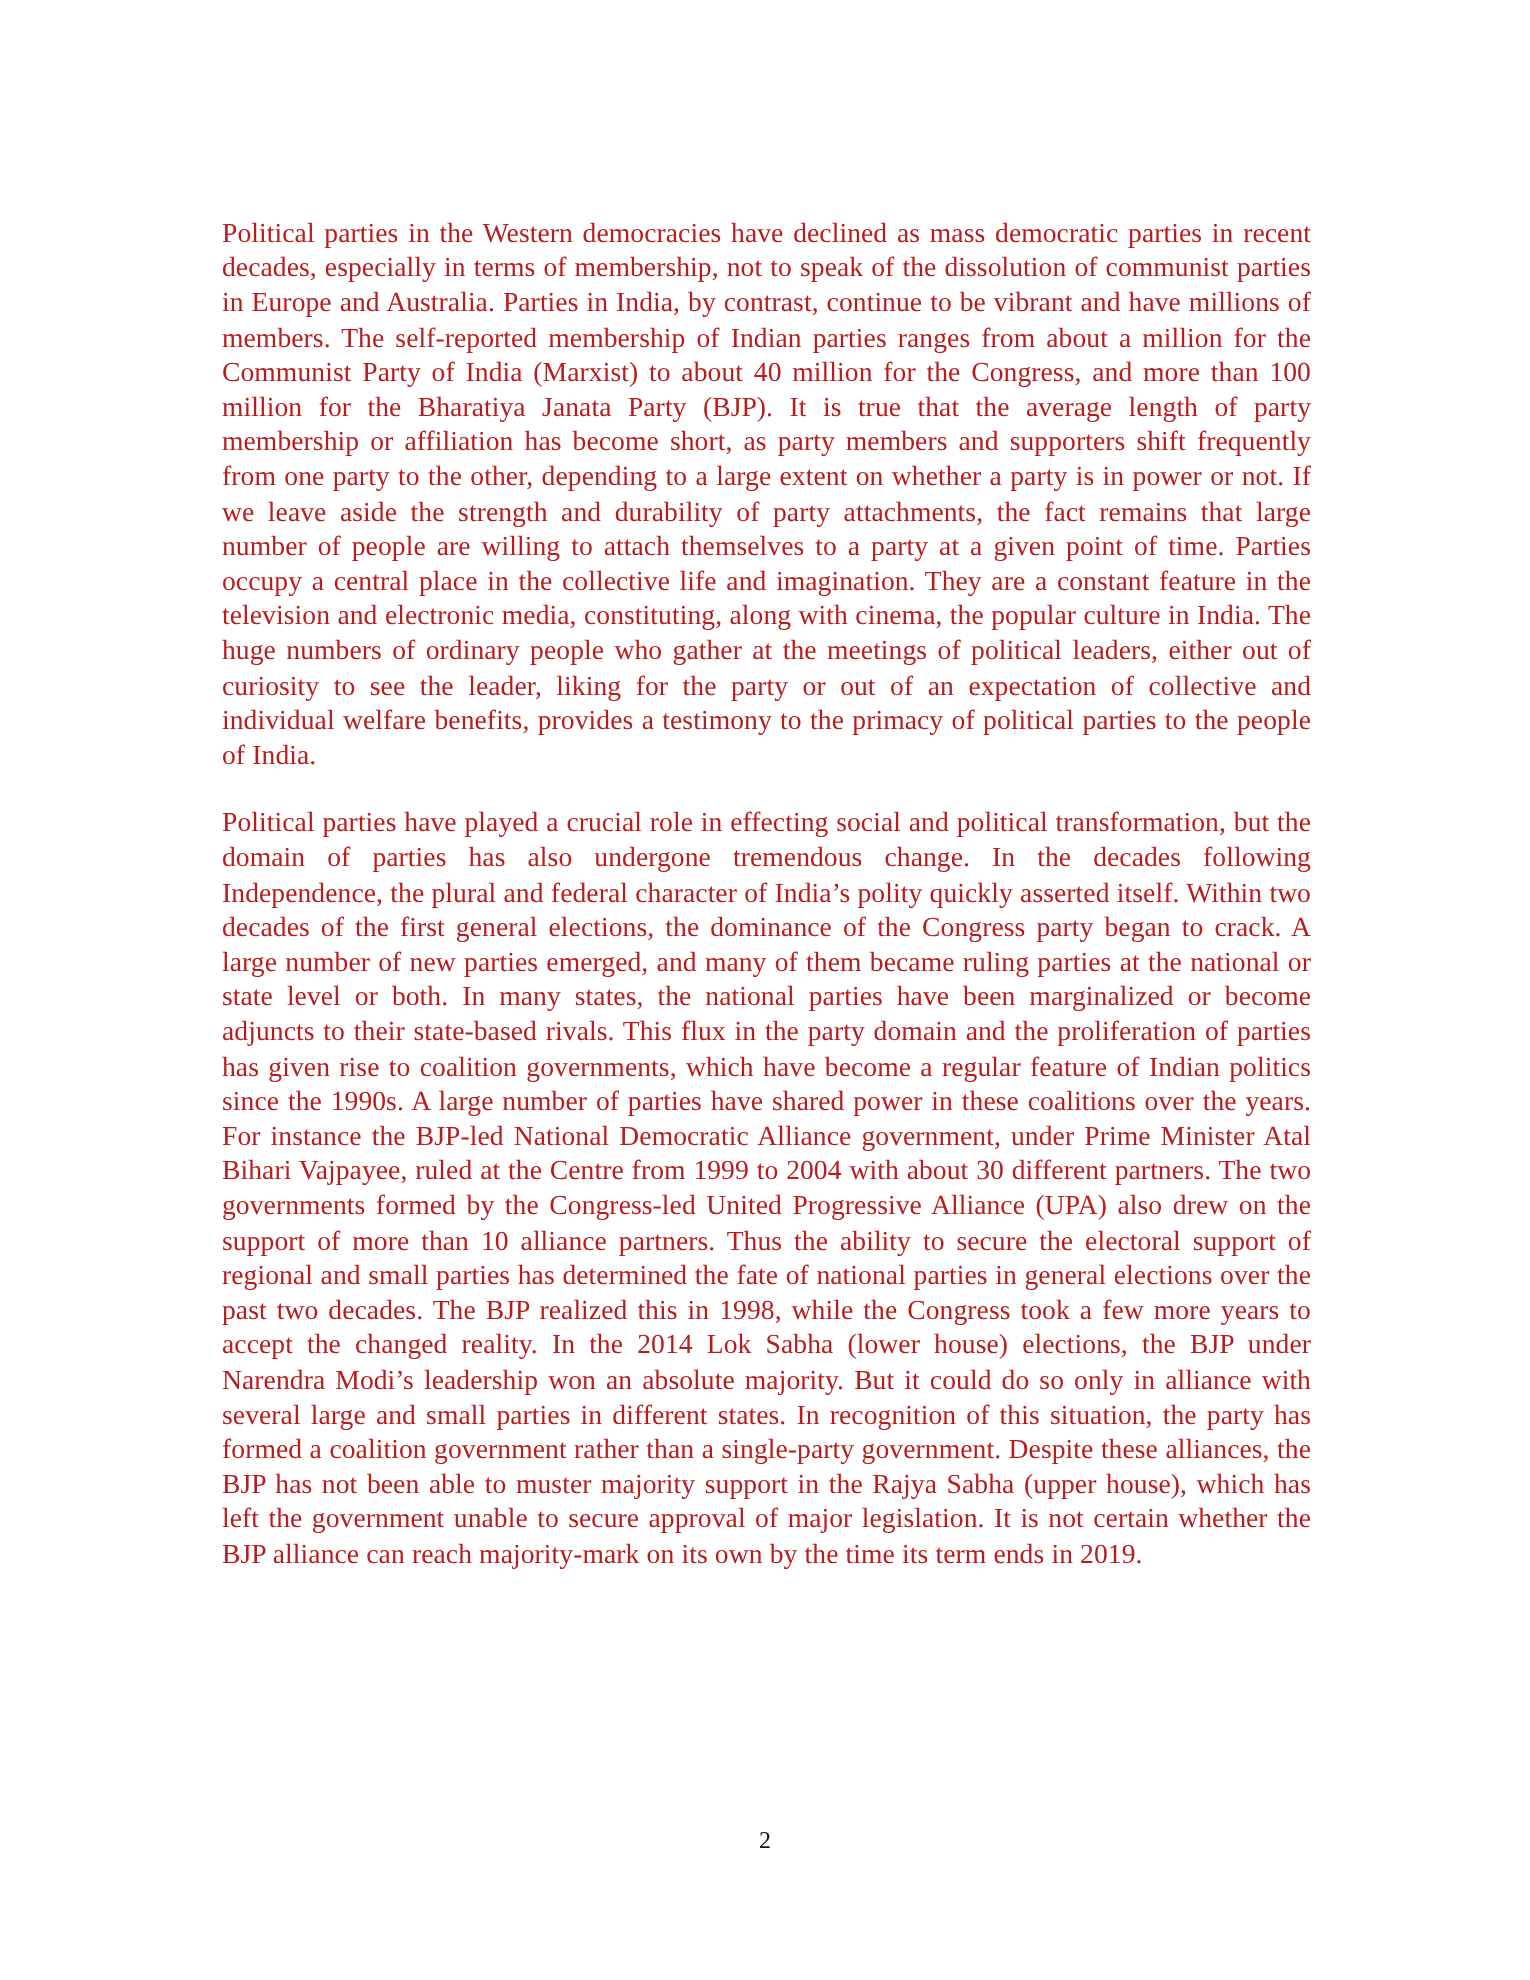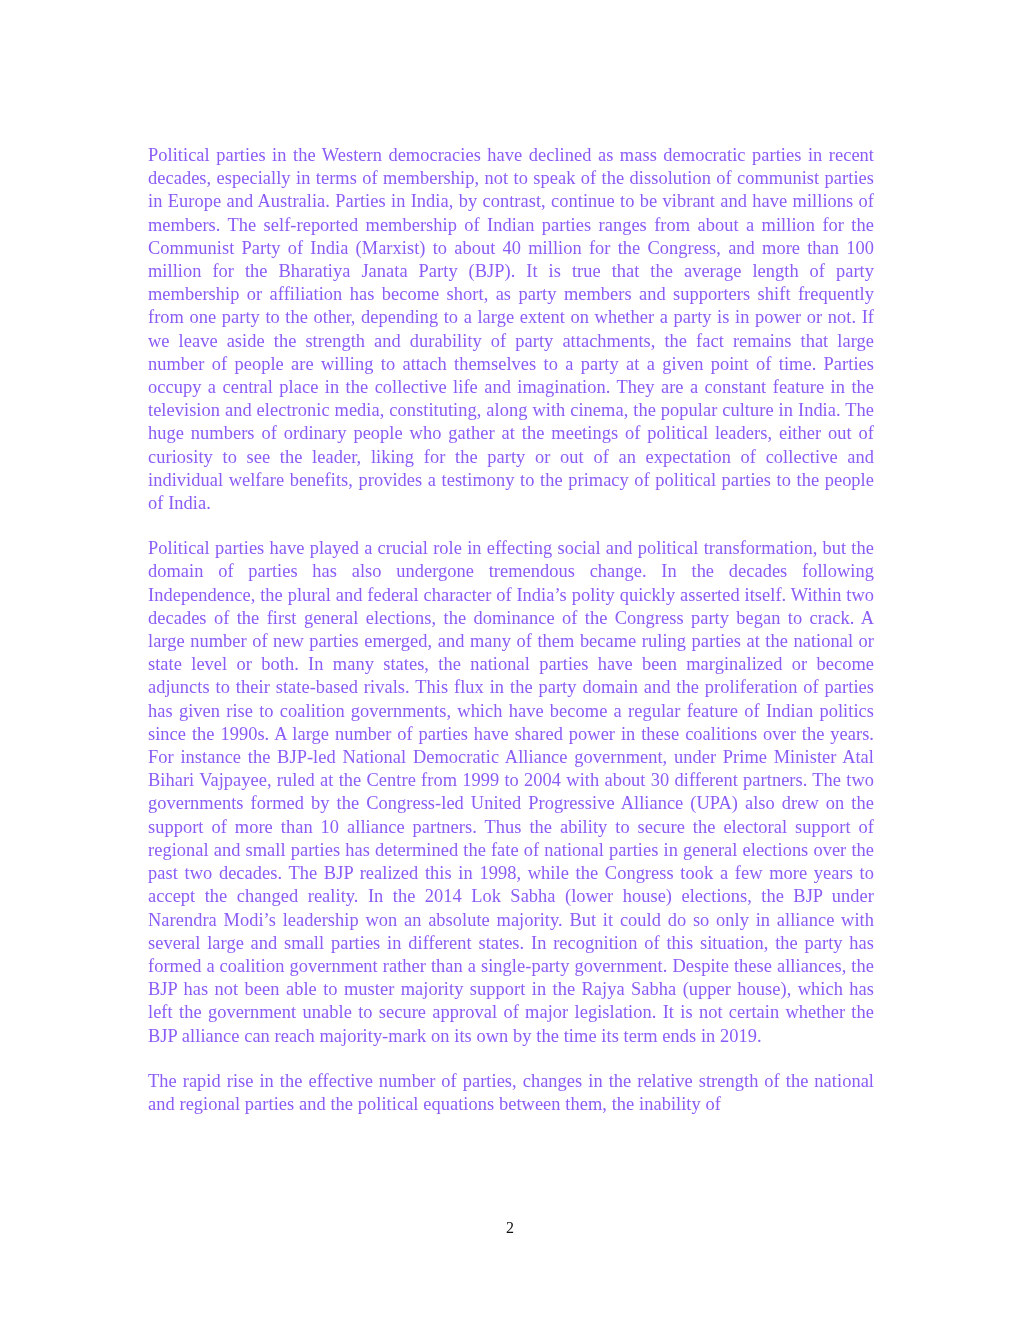--- a/index.html
+++ b/index.html
@@ -28,21 +28,21 @@
   }
   .para {
     margin: 0 0 22px 0;
     padding: 0;
     font-size: 18.4px;
     line-height: 23.2px;
     text-align: justify;
     text-justify: inter-word;
     letter-spacing: 0.05px;
     word-spacing: 0.1px;
-    color: #8b5cf6;
+    color: #b91c1c;
     -webkit-font-smoothing: antialiased;
   }
   .para:last-child {
     margin-bottom: 0;
   }
   .page-number {
     position: absolute;
     left: 0;
     right: 0;
     top: 1218px;
@@ -57,19 +57,18 @@
 <body>
 
 <div class="page">
 
   <div class="text-column">
 
     <p class="para">Political parties in the Western democracies have declined as mass democratic parties in recent decades, especially in terms of membership, not to speak of the dissolution of communist parties in Europe and Australia. Parties in India, by contrast, continue to be vibrant and have millions of members.  The self-reported membership of Indian parties ranges from about a million for the Communist Party of India (Marxist) to about 40 million for the Congress, and more than 100 million for the Bharatiya Janata Party (BJP). It is true that the average length of party membership or affiliation has become short, as party members and supporters shift frequently from one party to the other, depending to a large extent on whether a party is in power or not. If we leave aside the strength and durability of party attachments, the fact remains that large number of people are willing to attach themselves to a party at a given point of time. Parties occupy a central place in the collective life and imagination. They are a constant feature in the television and electronic media, constituting, along with cinema, the popular culture in India. The huge numbers of ordinary people who gather at the meetings of political leaders, either out of curiosity to see the leader, liking for the party or out of an expectation of collective and individual welfare benefits, provides a testimony to the primacy of political parties to the people of India.</p>
 
     <p class="para">Political parties have played a crucial role in effecting social and political transformation, but the domain of parties has also undergone tremendous change. In the decades following Independence, the plural and federal character of India’s polity quickly asserted itself. Within two decades of the first general elections, the dominance of the Congress party began to crack. A large number of new parties emerged, and many of them became ruling parties at the national or state level or both. In many states, the national parties have been marginalized or become adjuncts to their state-based rivals. This flux in the party domain and the proliferation of parties has given rise to coalition governments, which have become a regular feature of Indian politics since the 1990s. A large number of parties have shared power in these coalitions over the years. For instance the BJP-led National Democratic Alliance government, under Prime Minister Atal Bihari Vajpayee, ruled at the Centre from 1999 to 2004 with about 30 different partners. The two governments formed by the Congress-led United Progressive Alliance (UPA) also drew on the support of more than 10 alliance partners. Thus the ability to secure the electoral support of regional and small parties has determined the fate of national parties in general elections over the past two decades. The BJP realized this in 1998, while the Congress took a few more years to accept the changed reality. In the 2014 Lok Sabha (lower house) elections, the BJP under Narendra Modi’s leadership won an absolute majority. But it could do so only in alliance with several large and small parties in different states. In recognition of this situation, the party has formed a coalition government rather than a single-party government. Despite these alliances, the BJP has not been able to muster majority support in the Rajya Sabha (upper house), which has left the government unable to secure approval of major legislation. It is not certain whether the BJP alliance can reach majority-mark on its own by the time its term ends in 2019.</p>
 
-    <p class="para">The rapid rise in the effective number of parties, changes in the relative strength of the national and regional parties and the political equations between them, the inability of</p>
 
   </div>
 
   <div class="page-number">2</div>
 
 </div>
 
 </body></html>

